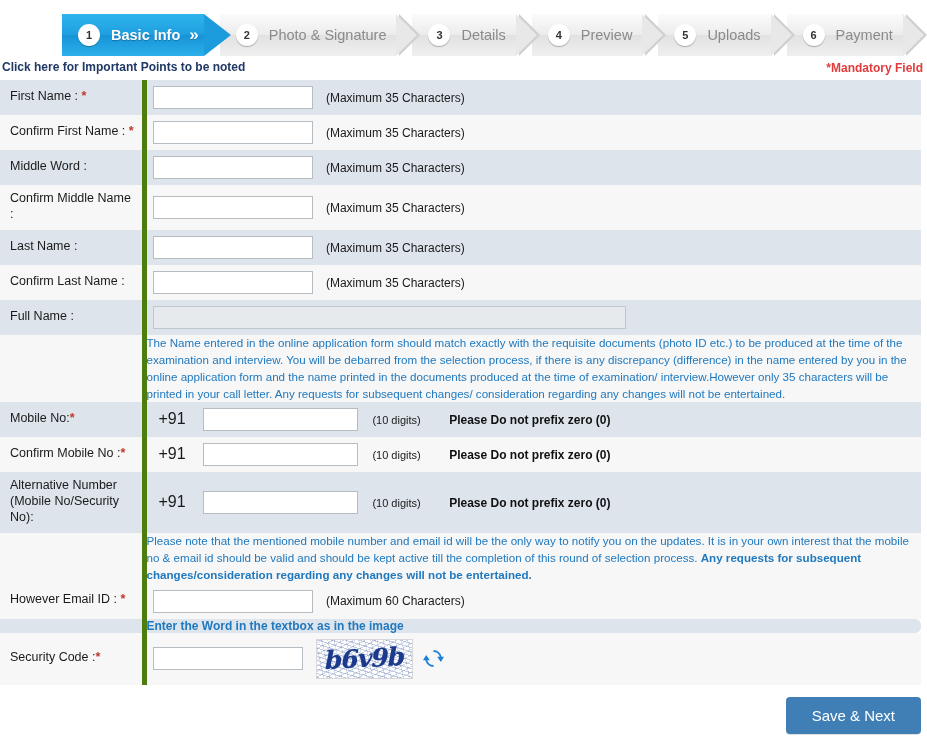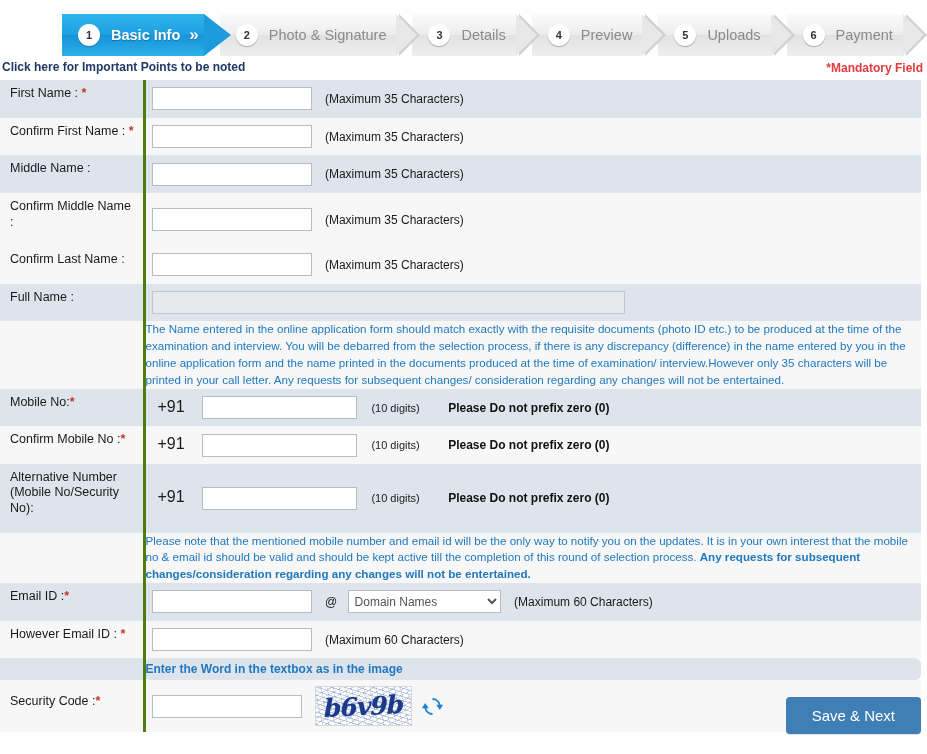--- a/index.html
+++ b/index.html
@@ -137,24 +137,24 @@
   }
   .form-table tr.odd  { background: #dde4ec; }
   .form-table tr.even { background: #f7f7f7; }
   .form-table td {
     padding: 0;
     vertical-align: middle;
     border: none;
   }
   td.lbl {
     width: 144px;
-    padding: 6px 6px 16px 10px;
+    padding: 6px 6px 8px 10px;
     font-size: 12.5px;
     color: #1a1a1a;
-    border-right: 3px solid #4d7c0f;
+    border-right: 5px solid #4d7c0f;
     line-height: 1.25;
   }
   td.fld { padding: 6px 0 6px 6px; }
   .req { color: #c0392b; font-weight: bold; }
 
   .txt {
     box-sizing: border-box;
     width: 160px;
     height: 23px;
     border: 1px solid #b5bcc2;
@@ -346,35 +346,42 @@
 
       <tr class="even">
         <td class="lbl"><span>Confirm First Name : </span><span class="req">*</span></td>
         <td class="fld">
           <input class="txt" type="text" value="" style="">
           <span class="hint">(Maximum 35 Characters)</span>
         </td>
       </tr>
 
       <tr class="odd">
-        <td class="lbl"><span>Middle Name :</span></td>
+        <td class="lbl"><span>Middle Word :</span></td>
         <td class="fld">
           <input class="txt" type="text" value="" style="">
           <span class="hint">(Maximum 35 Characters)</span>
         </td>
       </tr>
 
       <tr class="even">
         <td class="lbl"><span>Confirm Middle Name :</span></td>
         <td class="fld">
           <input class="txt" type="text" value="" style="">
           <span class="hint">(Maximum 35 Characters)</span>
         </td>
       </tr>
 
+      <tr class="odd">
+        <td class="lbl"><span>Last Name :</span></td>
+        <td class="fld">
+          <input class="txt" type="text" value="" style="">
+          <span class="hint">(Maximum 35 Characters)</span>
+        </td>
+      </tr>
 
       <tr class="even">
         <td class="lbl"><span>Confirm Last Name :</span></td>
         <td class="fld">
           <input class="txt" type="text" value="" style="">
           <span class="hint">(Maximum 35 Characters)</span>
         </td>
       </tr>
 
       <tr class="odd">
@@ -420,31 +427,20 @@
           <span class="digits">(10 digits)</span>
           <span class="nozero">Please Do not prefix zero (0)</span>
         </td>
       </tr>
 
       <tr class="even">
         <td class="lbl"></td>
         <td class="note"><span>Please note that the mentioned mobile number and email id will be the only way to notify you on the updates. It is in your own interest that the mobile no &amp; email id should be valid and should be kept active till the completion of this round of selection process. </span><b>Any requests for subsequent changes/consideration regarding any changes will not be entertained.</b></td>
       </tr>
 
-      <tr class="odd">
-        <td class="lbl"><span>Email ID :</span><span class="req">*</span></td>
-        <td class="fld">
-          <input class="txt mail" type="text" value="" style="">
-          <span class="atsym">@</span>
-          <select class="domain-select">
-            <option>Domain Names</option>
-          </select>
-          <span class="hint">(Maximum 60 Characters)</span>
-        </td>
-      </tr>
 
       <tr class="even">
         <td class="lbl"><span>However Email ID : </span><span class="req">*</span></td>
         <td class="fld">
           <input class="txt mail" type="text" value="" style="">
           <span class="hint">(Maximum 60 Characters)</span>
         </td>
       </tr>
 
       <tr class="odd">

